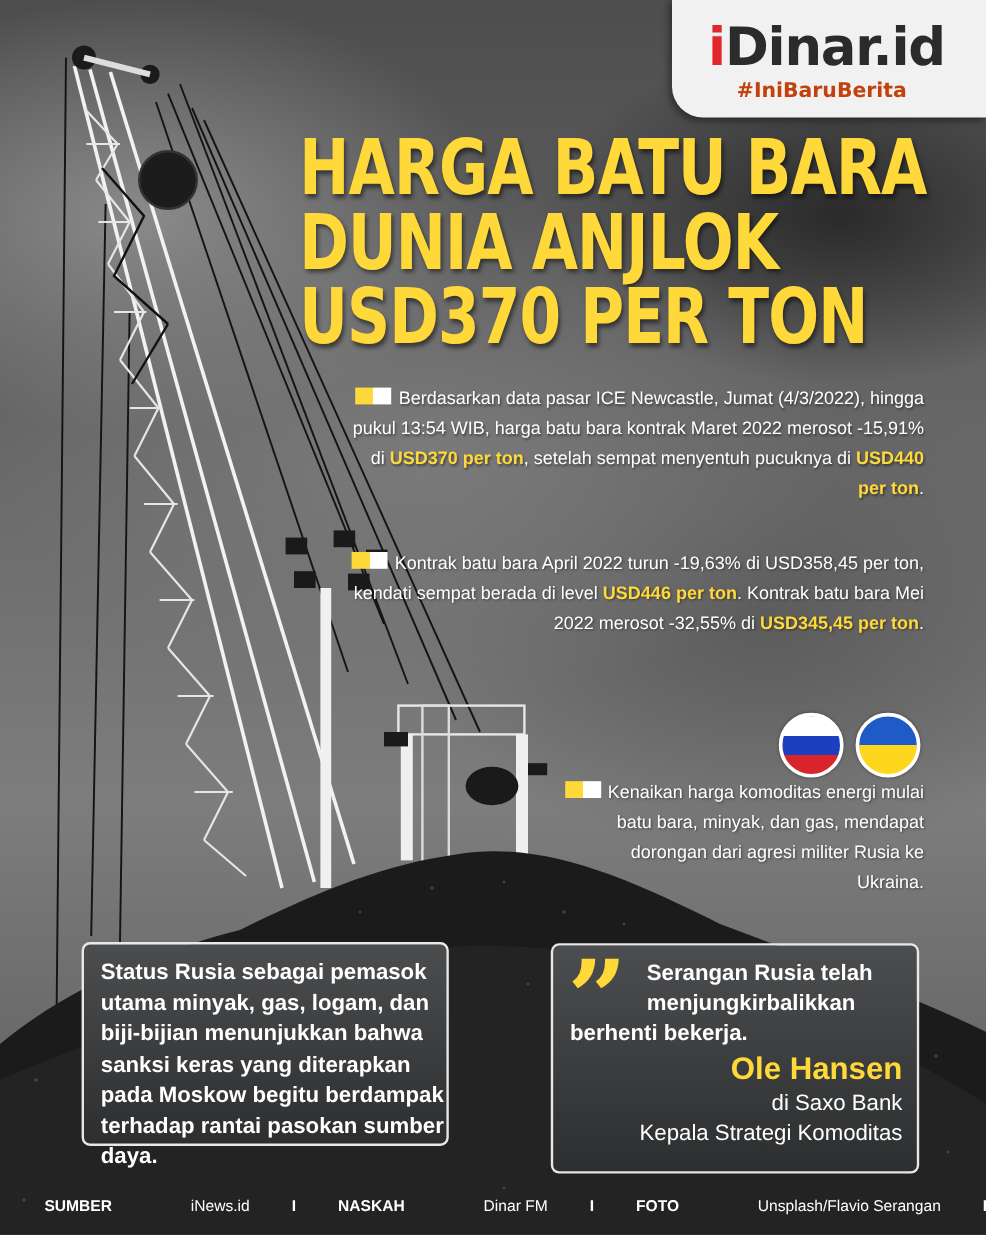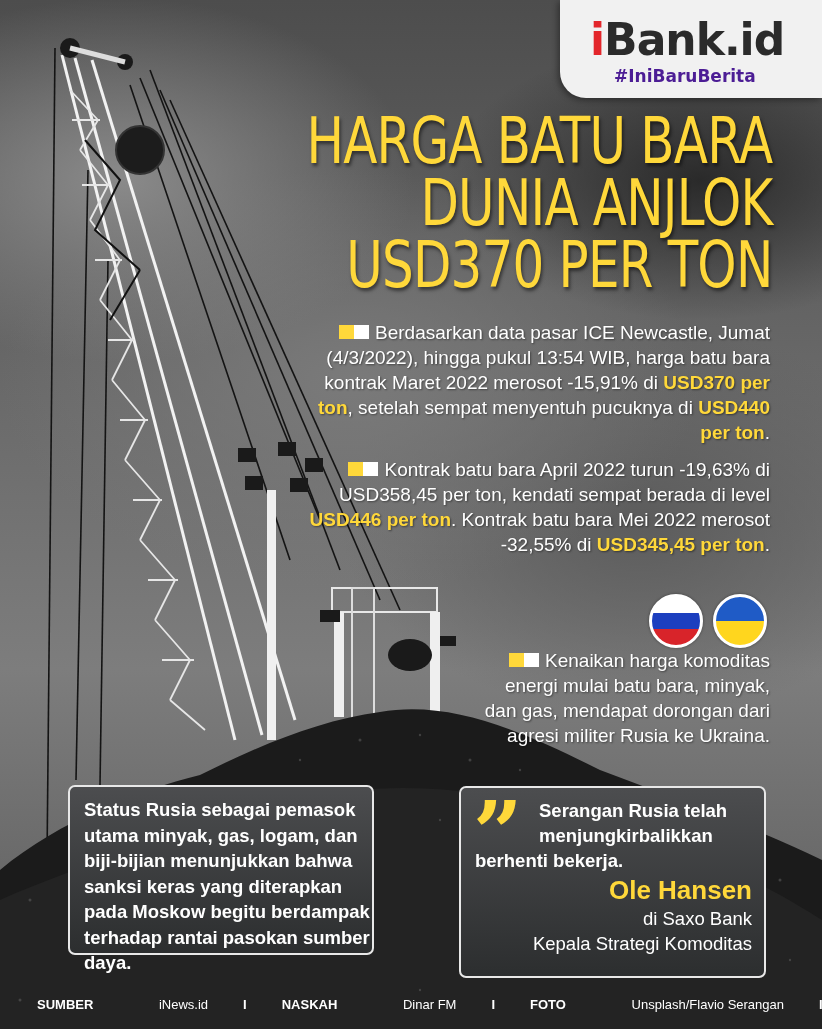--- a/index.html
+++ b/index.html
@@ -25,37 +25,37 @@
       box-shadow: -2px 2px 6px rgba(0,0,0,0.4);
     }
     .logo-main {
       position: absolute; top: 14px; left: 30px;
       font-size: 44px; font-weight: 700; letter-spacing: -1px; color: #2b2b2b;
       font-family: "DejaVu Sans", sans-serif;
     }
     .logo-main .i-red { color: #e3262b; }
     .logo-tag {
       position: absolute; top: 66px; left: 54px;
-      font-size: 17px; font-weight: 700; color: #4c1d95;
+      font-size: 17px; font-weight: 700; color: #c2410c;
       font-family: "DejaVu Sans", sans-serif;
     }
 
     
     .headline {
-      position: absolute; top: 110px; right: 50px; text-align: right;
-      font-family: "DejaVu Sans", sans-serif; font-weight: 400;
+      position: absolute; top: 110px; right: 50px; text-align: left;
+      font-family: "DejaVu Sans", sans-serif; font-weight: 700;
       color: #ffd83a; text-shadow: 2px 3px 4px rgba(0,0,0,0.5);
       line-height: 62px; letter-spacing: -1px;
     }
     .headline div { font-size: 64px; transform: scaleX(0.78); transform-origin: right; white-space: nowrap; }
 
     
     .para {
       position: absolute; right: 52px; text-align: right;
-      font-size: 19px; line-height: 25px; font-weight: 400;
+      font-size: 15px; line-height: 25px; font-weight: 400;
       color: #fff; text-shadow: 1px 1px 2px rgba(0,0,0,0.45);
     }
     .para .hl { color: #ffd83a; font-weight: 700; }
     .bullet {
       display: inline-block; width: 30px; height: 14px; vertical-align: 0px; margin-right: 6px;
       background: linear-gradient(90deg, #ffd83a 0 50%, #ffffff 50% 100%);
     }
     .p1 { top: 320px; width: 480px; }
     .p2 { top: 457px; width: 480px; }
     .p3 { top: 648px; width: 300px; }
@@ -160,21 +160,21 @@
     <circle cx="30" cy="900" r="1.5"></circle>
       <circle cx="420" cy="990" r="1.2"></circle>
       <circle cx="780" cy="880" r="1.5"></circle>
     <circle cx="790" cy="960" r="1.2"></circle>
       <circle cx="20" cy="1000" r="1.5"></circle>
       <circle cx="440" cy="820" r="1.2"></circle>
   </g>
 </svg>
 
 <div class="logo-box">
-  <div class="logo-main"><span class="i-red">i</span><span>Bank.id</span></div>
+  <div class="logo-main"><span class="i-red">i</span><span>Dinar.id</span></div>
   <div class="logo-tag">#IniBaruBerita</div>
 </div>
 
 <div class="headline">
   <div>HARGA BATU BARA</div>
   <div>DUNIA ANJLOK</div>
   <div>USD370 PER TON</div>
 </div>
 
 <p class="para p1">

